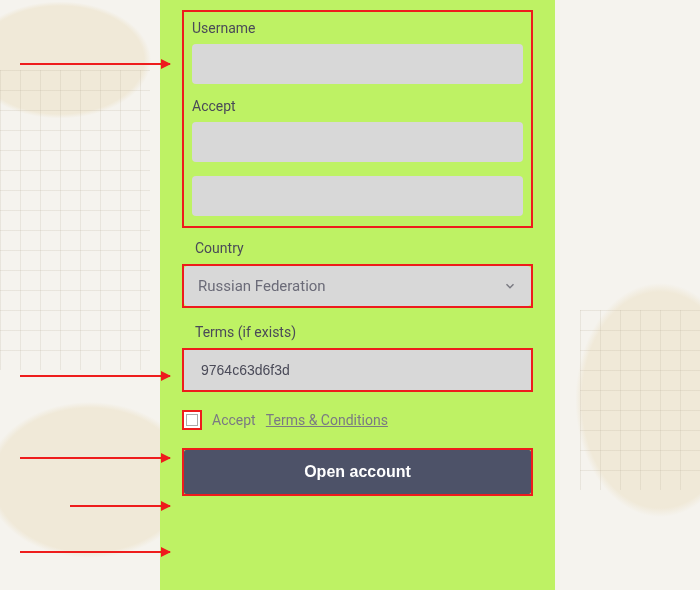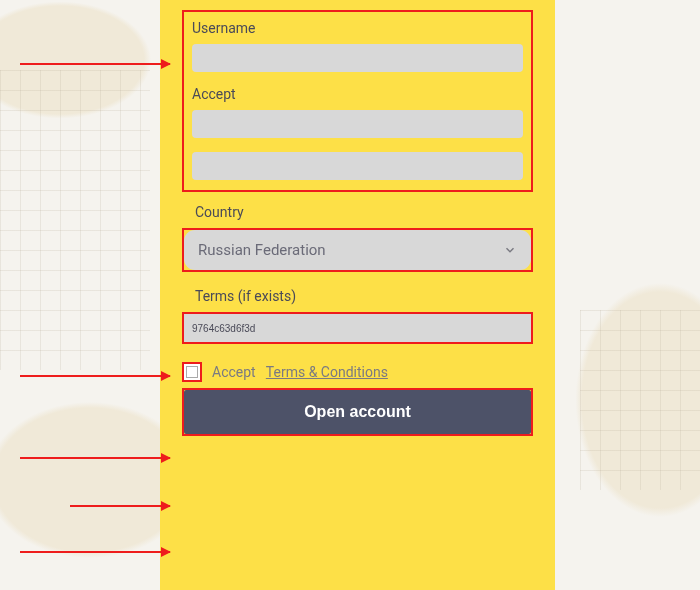--- a/index.html
+++ b/index.html
@@ -32,64 +32,64 @@
     background-image:
       linear-gradient(to right, rgba(180,170,150,0.25) 1px, transparent 1px),
       linear-gradient(to bottom, rgba(180,170,150,0.25) 1px, transparent 1px);
     background-size: 20px 20px;
     opacity: 0.8;
   }
   .panel {
     position: absolute;
     left: 160px; top: 0;
     width: 395px; height: 590px;
-    background: #fde047;
+    background: #bef264;
     padding: 10px 22px 20px 22px;
   }
   .group-hl {
     border: 2px solid #ee1c1c;
     padding: 8px 8px 10px 8px;
     margin-bottom: 12px;
   }
   .field { margin-bottom: 14px; }
   .field:last-child { margin-bottom: 0; }
   .label {
     font-size: 14px;
     color: #4a4a58;
     margin-bottom: 8px;
     display: block;
   }
   .input {
     width: 100%;
-    height: 28px;
+    height: 40px;
     border: none;
     border-radius: 4px;
     background: #d8d8d8;
-    padding: 0 8px;
-    font-size: 10px;
+    padding: 0 17px;
+    font-size: 14px;
     color: #4a4a58;
   }
   .section-label {
     font-size: 14px;
     color: #4a4a58;
     margin: 4px 0 8px 13px;
     display: block;
   }
   .select-hl {
     border: 2px solid #ee1c1c;
     padding: 0;
     position: relative;
     margin-bottom: 16px;
   }
   .select {
     width: 100%;
     height: 40px;
     background: #d8d8d8;
     border: none;
-    border-radius: 11px;
+    border-radius: 4px;
     display: flex;
     align-items: center;
     justify-content: space-between;
     padding: 0 14px;
     font-size: 15px;
     color: #6b6b78;
     cursor: pointer;
   }
   .chevron {
     display: inline-flex;
@@ -97,21 +97,21 @@
   }
   .input-hl {
     border: 2px solid #ee1c1c;
     margin-bottom: 18px;
   }
   .input-hl .input { border-radius: 0; }
   .terms-row {
     display: flex;
     align-items: center;
     gap: 10px;
-    margin-bottom: 6px;
+    margin-bottom: 18px;
   }
   .checkbox-hl {
     border: 2px solid #ee1c1c;
     width: 20px; height: 20px;
     display: flex; align-items: center; justify-content: center;
     background: #fff;
   }
   .checkbox {
     width: 12px; height: 12px;
     border: 1px solid #aaa;

